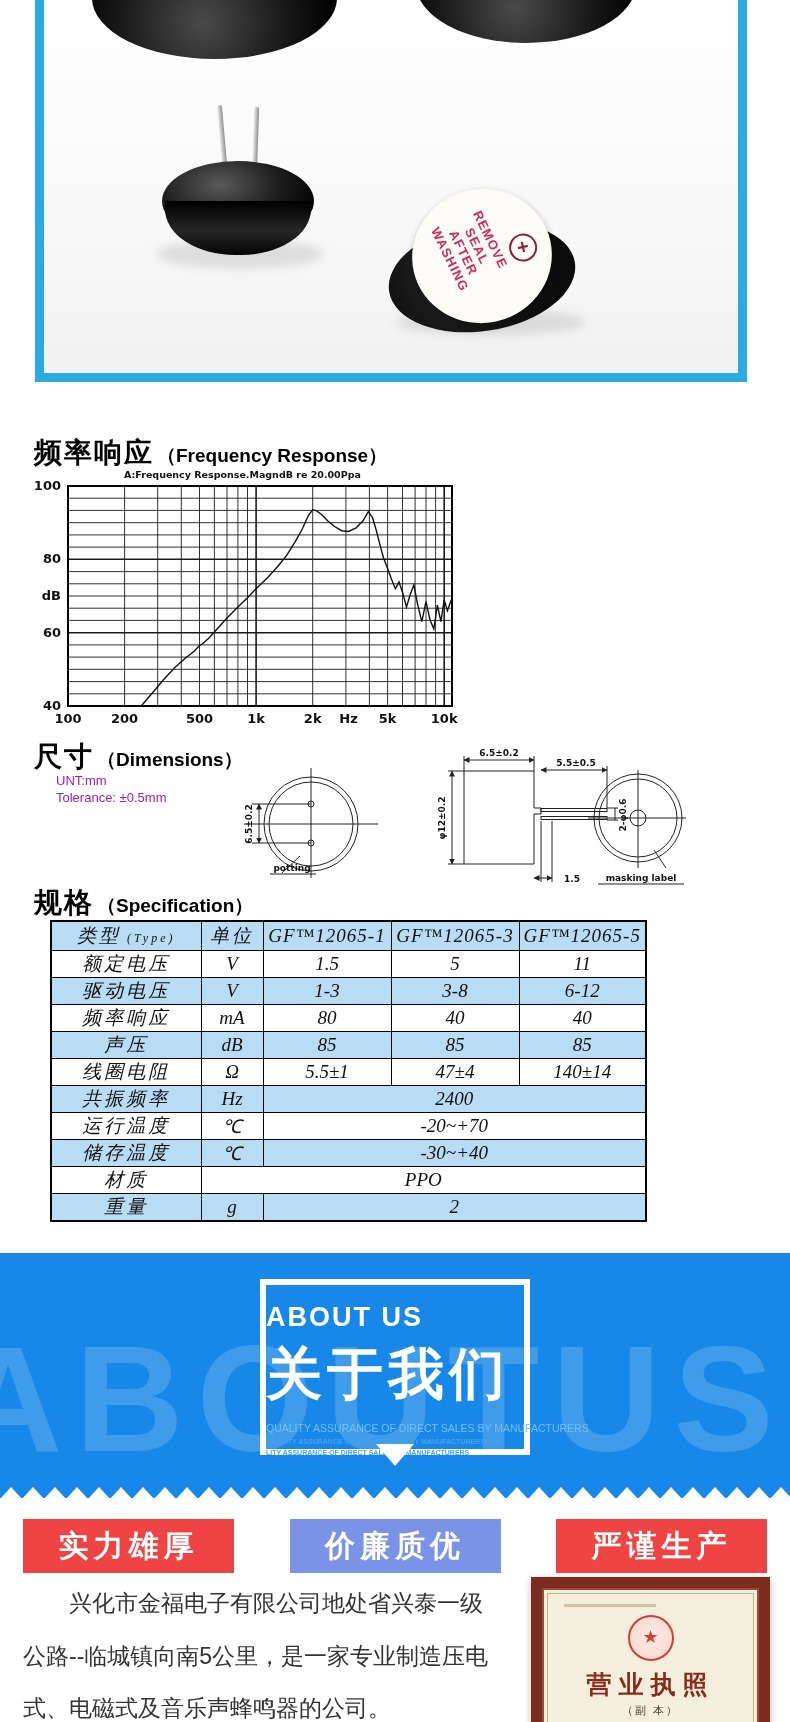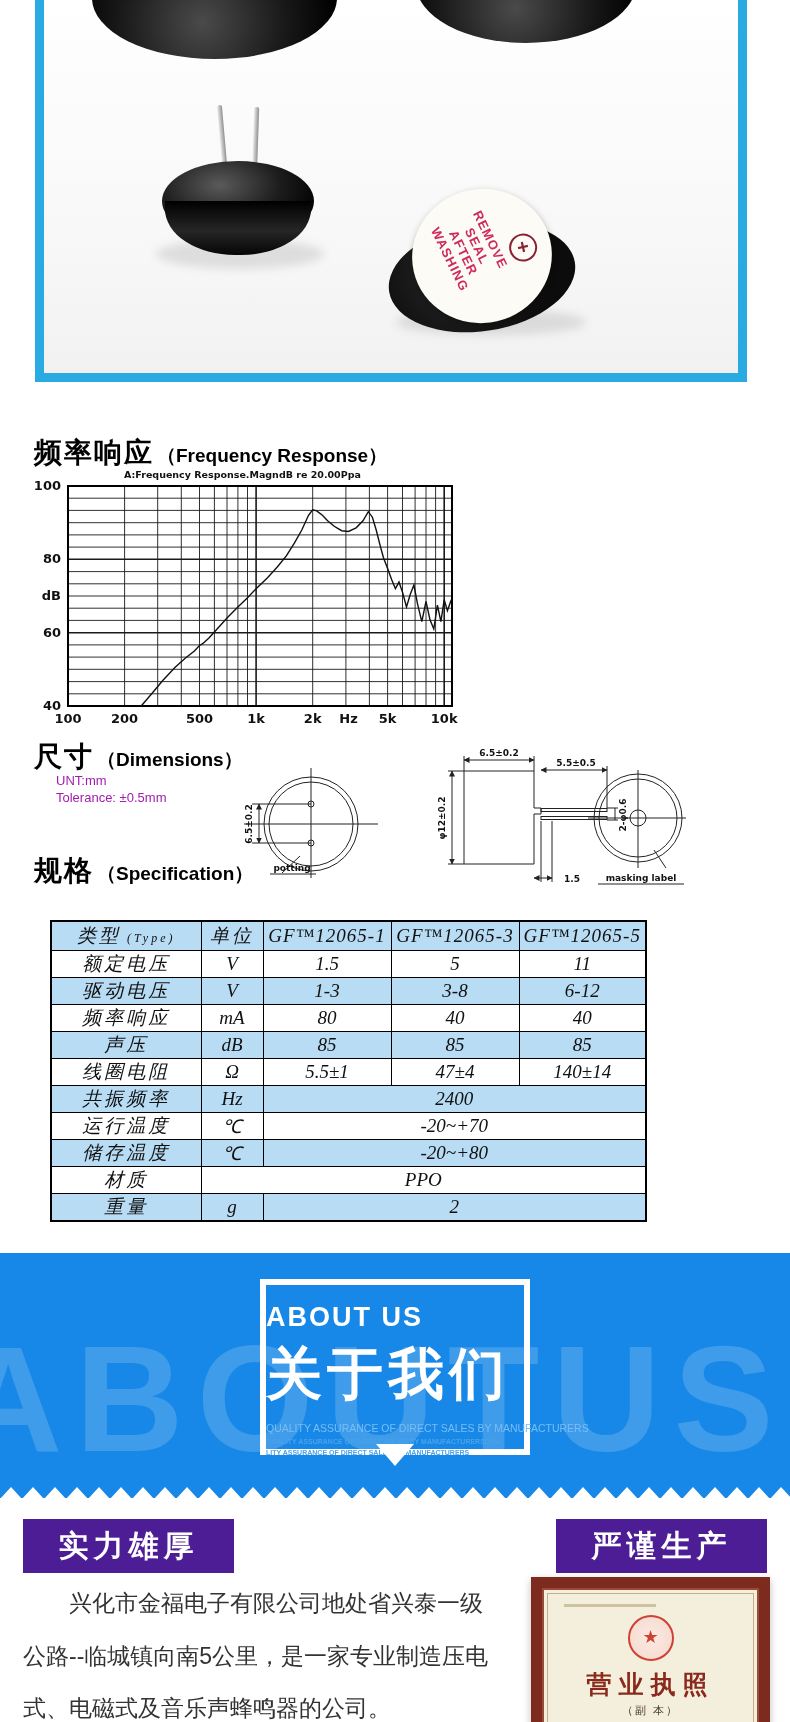--- a/index.html
+++ b/index.html
@@ -33,21 +33,21 @@
   .seal-text div{font-size:13px;font-weight:bold;color:#cf2a60;line-height:15px;letter-spacing:1px;}
   .seal-plus{position:absolute;right:14px;top:54px;width:24px;height:24px;border:2px solid #8b2030;
     border-radius:50%;color:#8b2030;font-size:20px;font-weight:bold;line-height:22px;text-align:center;}
 
   
   .sec-head{position:absolute;left:34px;display:flex;align-items:baseline;gap:3px;color:#000;}
   .sec-head .zh{font-size:28px;font-weight:800;letter-spacing:2px;}
   .sec-head .en{font-size:19px;font-weight:700;}
   #freq-head{top:434px;}
   #dims-head{top:738px;}
-  #spec-head{top:852px;}
+  #spec-head{top:884px;}
   .dim-notes{position:absolute;left:56px;top:772px;font-size:13px;color:#a21caf;line-height:17px;}
 
   #chart{position:absolute;left:24px;top:462px;}
   #dims-svg{position:absolute;left:226px;top:746px;}
 
   
   #spec-table{position:absolute;left:50px;top:920px;}
   table.spec{border-collapse:collapse;font-family:"Liberation Serif",serif;font-size:19px;color:#111;
     border:2px solid #000;font-style:italic;}
   table.spec td{border:1.5px solid #000;text-align:center;height:25px;padding:0 2px;}
@@ -69,21 +69,21 @@
   .about-sub-sm{font-size:7px;font-weight:700;color:#4aa2e9;margin-top:4px;white-space:nowrap;}
   .about-tri{position:absolute;left:50%;transform:translateX(-50%);bottom:-17px;width:0;height:0;
     border-left:19px solid transparent;border-right:19px solid transparent;border-top:22px solid #fff;}
   .zigzag{position:absolute;left:0;bottom:-1px;width:790px;height:12px;display:block;}
 
   
   .features{position:absolute;left:0;top:1519px;width:790px;display:flex;justify-content:space-between;
     padding:0 23px;box-sizing:border-box;}
   .ribbon{width:211px;height:54px;line-height:54px;text-align:center;font-size:30px;font-weight:800;
     color:#fff;letter-spacing:5px;}
-  .ribbon.blue{background:#4c1d95;}
+  .ribbon.blue{background:#ef4444;}
   .ribbon.purple{background:#7b93e6;}
 
   
   .company-intro{position:absolute;left:23px;top:1577px;width:470px;font-size:23px;color:#333;
     line-height:52.5px;text-indent:2em;}
   .license{position:absolute;left:531px;top:1577px;width:239px;height:230px;box-sizing:border-box;
     border:11px solid #7c2b1e;background:#f4eedd;
     box-shadow:inset 0 0 0 2px #9c4a38, 0 3px 8px rgba(0,0,0,.25);}
   .license-inner{position:absolute;left:5px;top:5px;right:5px;bottom:0;border:1px solid #c2b088;
     text-align:center;padding-top:8px;}
@@ -309,21 +309,21 @@
             <td colspan="3">2400</td>
           </tr>
           <tr>
             <td class="cjk">运行温度</td>
             <td>℃</td>
             <td colspan="3">-20~+70</td>
           </tr>
           <tr class="blue">
             <td class="cjk">储存温度</td>
             <td>℃</td>
-            <td colspan="3">-20~+80</td>
+            <td colspan="3">-30~+40</td>
           </tr>
           <tr>
             <td class="cjk">材质</td>
             <td colspan="4">PPO</td>
           </tr>
           <tr class="blue">
             <td class="cjk">重量</td>
             <td>g</td>
             <td colspan="3">2</td>
           </tr>
@@ -341,20 +341,21 @@
       <div class="about-sub-sm">LITY ASSURANCE OF DIRECT SALES BY MANUFACTURERS</div>
       <div class="about-tri"></div>
     </div>
     <svg class="zigzag" id="zigzag" viewBox="0 0 790 12">
         <path d="M0,12 L11,0 L22,12 L33,0 L44,12 L55,0 L66,12 L77,0 L88,12 L99,0 L110,12 L121,0 L132,12 L143,0 L154,12 L165,0 L176,12 L187,0 L198,12 L209,0 L220,12 L231,0 L242,12 L253,0 L264,12 L275,0 L286,12 L297,0 L308,12 L319,0 L330,12 L341,0 L352,12 L363,0 L374,12 L385,0 L396,12 L407,0 L418,12 L429,0 L440,12 L451,0 L462,12 L473,0 L484,12 L495,0 L506,12 L517,0 L528,12 L539,0 L550,12 L561,0 L572,12 L583,0 L594,12 L605,0 L616,12 L627,0 L638,12 L649,0 L660,12 L671,0 L682,12 L693,0 L704,12 L715,0 L726,12 L737,0 L748,12 L759,0 L770,12 L781,0 L792,12 Z" fill="#ffffff"></path>
       </svg>
   </div>
 
   <div class="features">
     <div class="ribbon blue">实力雄厚</div>
+    <div class="ribbon purple">价廉质优</div>
     <div class="ribbon blue">严谨生产</div>
   </div>
 
   <div class="company-intro">兴化市金福电子有限公司地处省兴泰一级公路--临城镇向南5公里，是一家专业制造压电式、电磁式及音乐声蜂鸣器的公司。</div>
 
   <div class="license">
     <div class="license-inner">
       <div class="lic-fine"></div>
       <div class="emblem">★</div>
       <div class="lic-title">营业执照</div>

